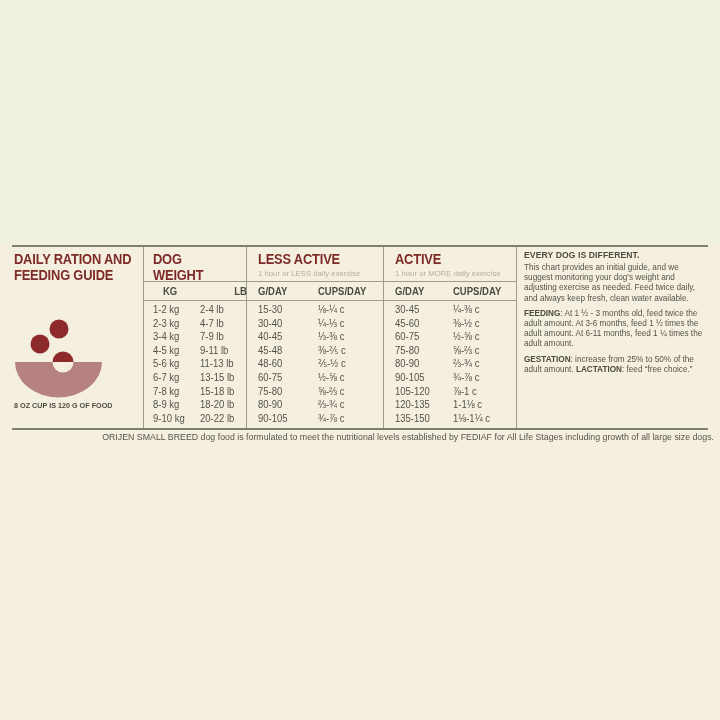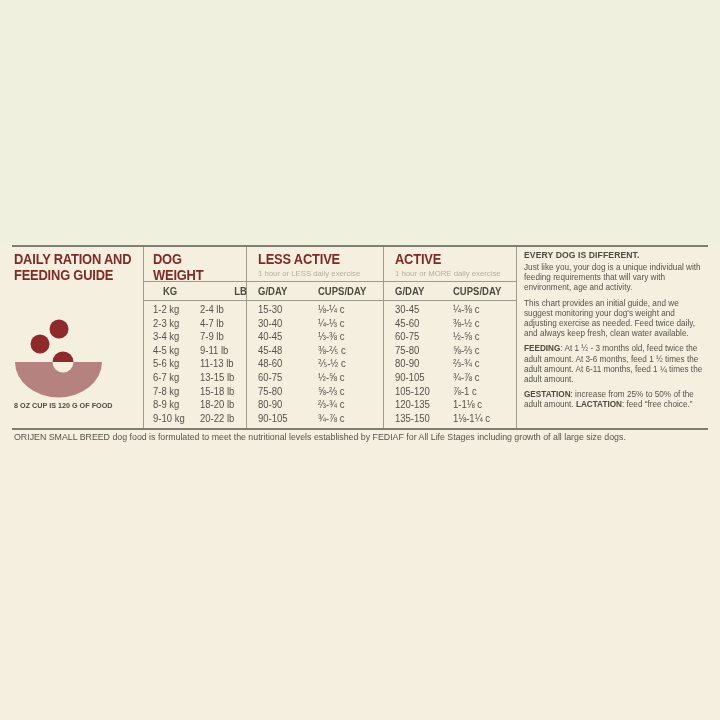--- a/index.html
+++ b/index.html
@@ -45,21 +45,21 @@
     transform:scaleX(0.95);transform-origin:0 0;white-space:nowrap;
   }
 
   
   .info{position:absolute;left:524px;top:250px;width:184px;color:#55544b;}
   .info h4{margin:0 0 3px 0;font-size:8.6px;line-height:10px;color:#4c4b42;letter-spacing:0.1px;}
   .info p{margin:0 0 5px 0;font-size:8.2px;line-height:10.2px;}
   .info .b{font-weight:bold;color:#4c4b42;}
 
   
-  .footer{position:absolute;left:14px;top:431px;width:700px;color:#55544b;font-size:8.8px;line-height:12.5px;}
+  .footer{position:absolute;left:14px;top:431px;width:700px;color:#55544b;font-size:8.8px;line-height:12.5px;text-align:right;}
   .footer div{white-space:nowrap;}
 </style>
 </head>
 <body>
 
 <div class="canvas">
   <div class="top-band"></div>
 
   <div class="rule rule-top"></div>
   <div class="rule rule-bottom"></div>
@@ -163,21 +163,20 @@
     <span>⅝-⅔ c</span>
     <span>⅔-¾ c</span>
     <span>¾-⅞ c</span>
     <span>⅞-1 c</span>
     <span>1-1⅛ c</span>
     <span>1⅛-1¼ c</span>
   </div>
 
   <div class="info">
     <h4>EVERY DOG IS DIFFERENT.</h4>
-    <p>Just like you, your dog is a unique individual with feeding requirements that will vary with environment, age and activity.</p>
     <p>This chart provides an initial guide, and we suggest monitoring your dog's weight and adjusting exercise as needed. Feed twice daily, and always keep fresh, clean water available.</p>
     <p><span class="b">FEEDING</span><span>: At 1 ½ - 3 months old, feed twice the adult amount. At 3-6 months, feed 1 ½ times the adult amount. At 6-11 months, feed 1 ¼ times the adult amount.</span></p>
     <p><span class="b">GESTATION</span><span>: increase from 25% to 50% of the adult amount. </span><span class="b">LACTATION</span><span>: feed “free choice.”</span></p>
   </div>
 
   <div class="footer">
     <div>ORIJEN SMALL BREED dog food is formulated to meet the nutritional levels established by FEDIAF for All Life Stages including growth of all large size dogs.</div>
   </div>
 </div>
 

